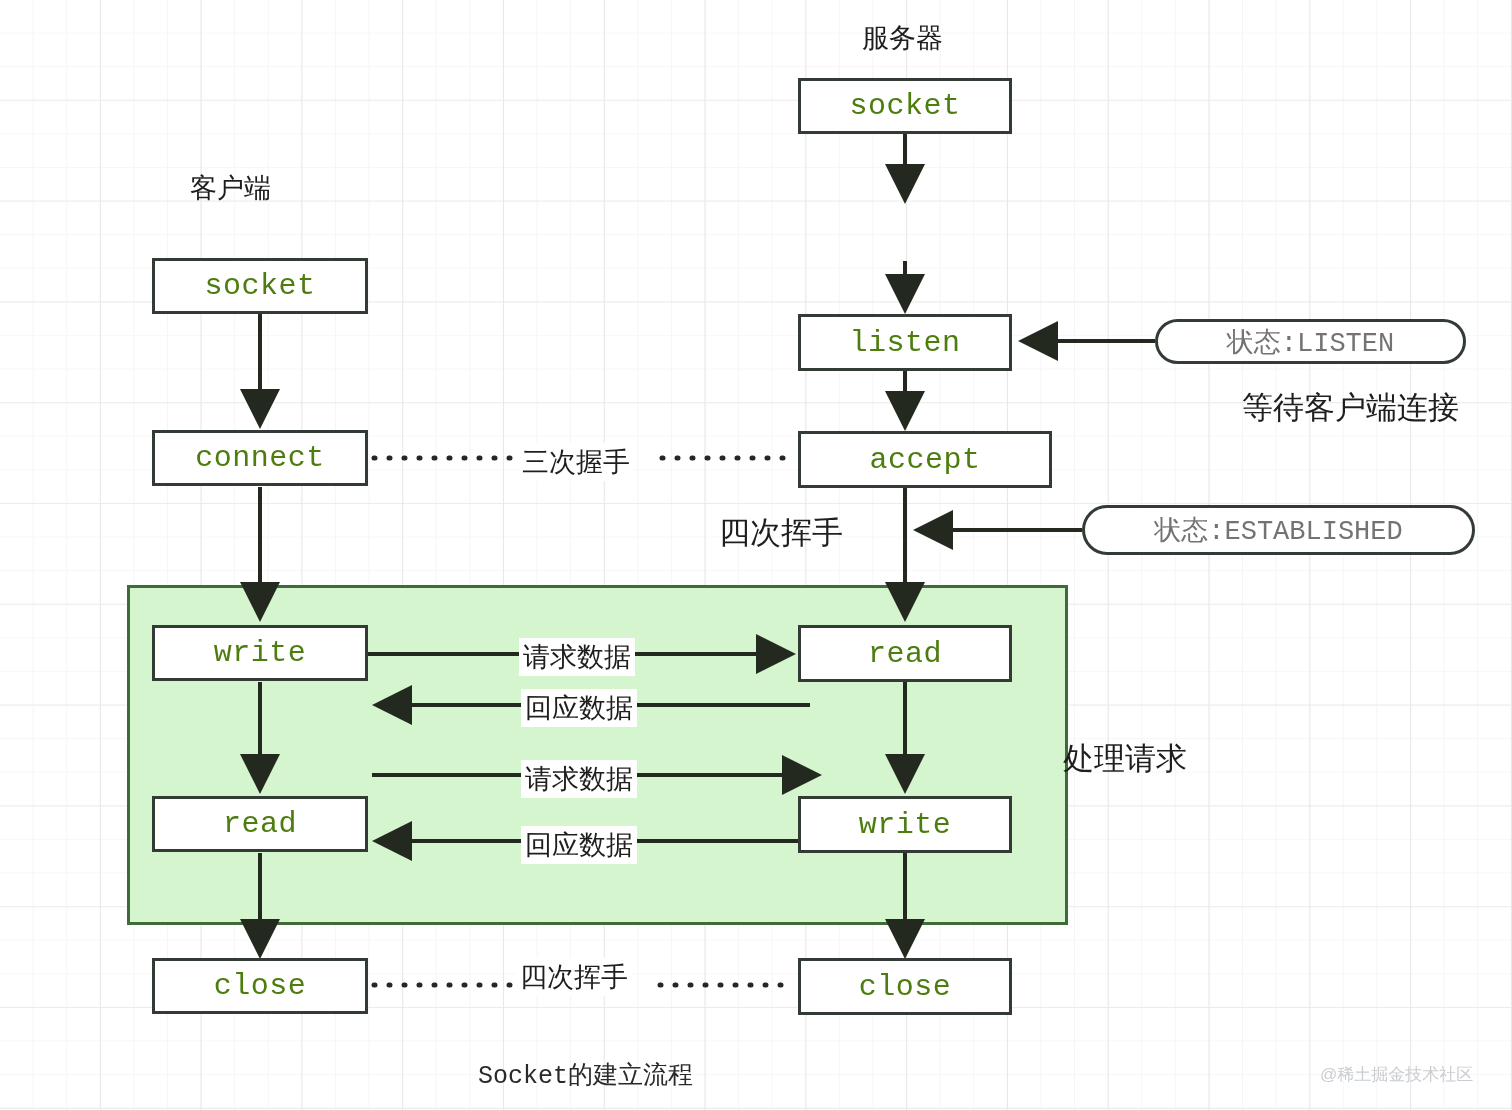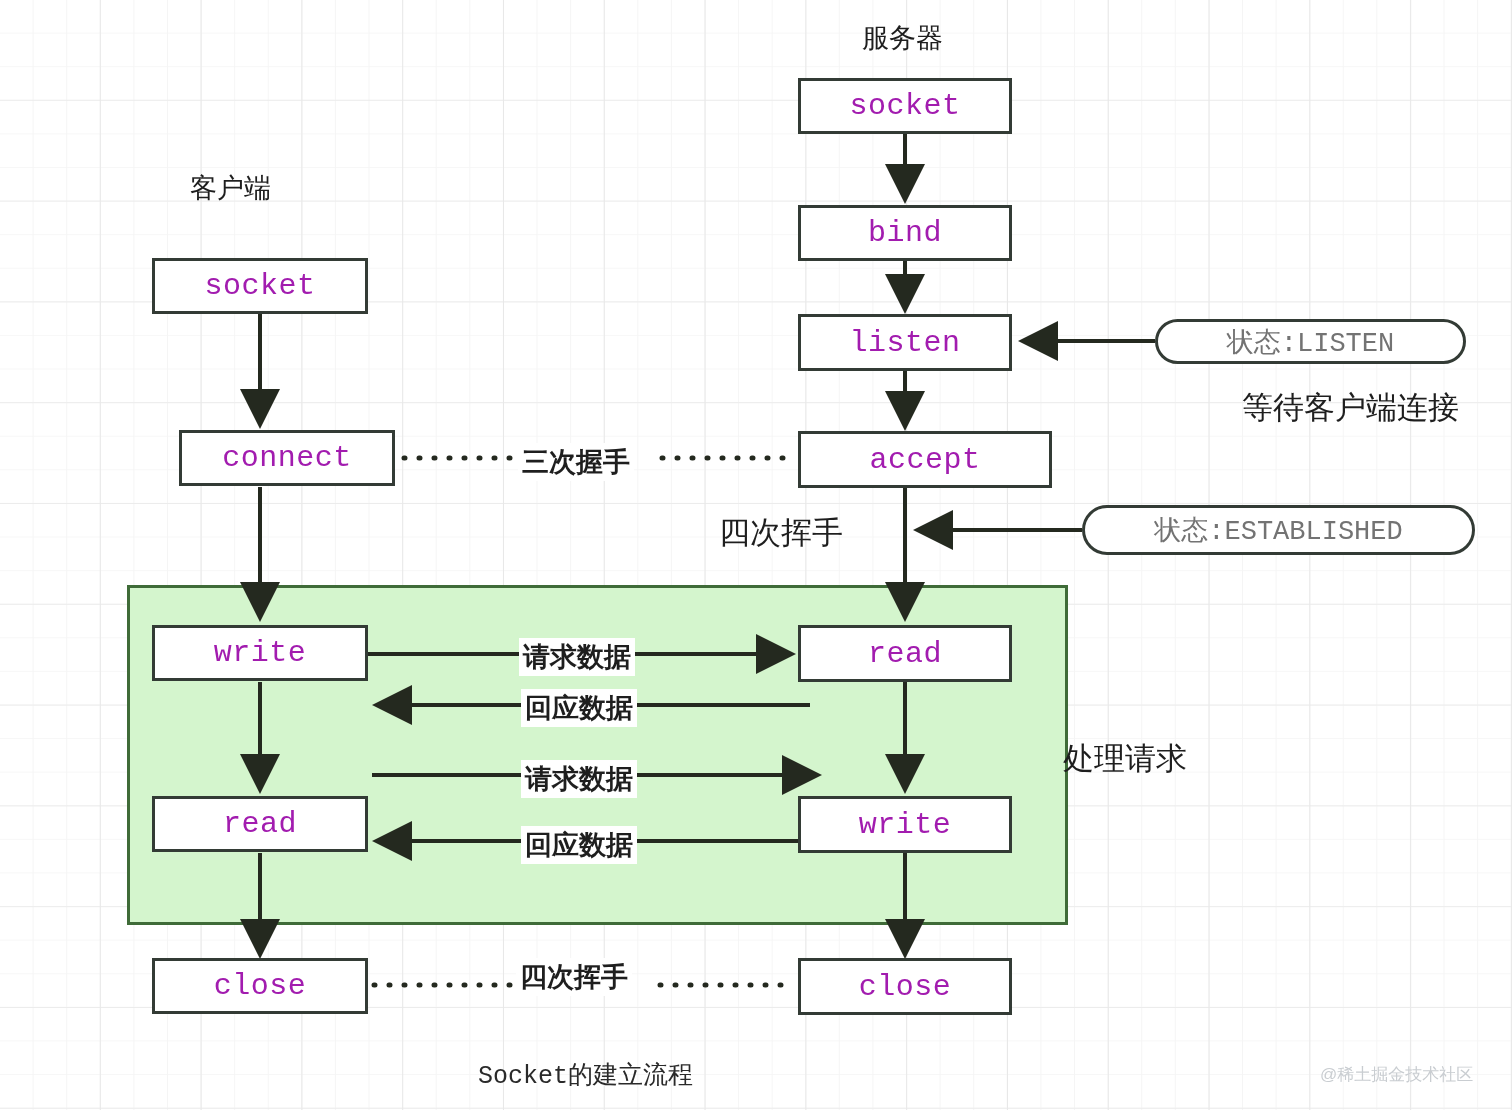--- a/index.html
+++ b/index.html
@@ -30,21 +30,21 @@
 
   
   .pbox{
     position:absolute;
     box-sizing:border-box;
     background:#ffffff;
     border:3px solid #333b35;
     display:flex;align-items:center;justify-content:center;
     font-family:"Liberation Mono", "DejaVu Sans Mono", monospace;
     font-size:30px;
-    color:#a21caf;
+    color:#4d7c0f;
     letter-spacing:0.5px;
   }
   
   .pill{
     position:absolute;
     box-sizing:border-box;
     background:#ffffff;
     border:3px solid #333b35;
     border-radius:28px;
     display:flex;align-items:center;justify-content:center;
@@ -65,21 +65,20 @@
     color:#1e1e1e;
     white-space:nowrap;
     font-family:"Liberation Sans", sans-serif;
   }
   .lbl-head{font-size:27px;}
   .lbl-cn{font-size:31px;}
   .lbl-onpath{
     background:#ffffff;
     padding:1px 4px;
     font-size:27px;
-    font-weight:bold;
   }
   .lbl-onpath.ongreen{background:#ffffff;}
   .caption{
     position:absolute;
     font-size:25px;color:#2a2a2a;white-space:nowrap;
     font-family:"Liberation Mono","DejaVu Sans Mono",monospace;
   }
   .watermark{
     position:absolute;
     font-size:17px;color:#c9cdd1;white-space:nowrap;
@@ -127,27 +126,26 @@
       <line x1="662" y1="458" x2="795" y2="458"></line>
       <line x1="374" y1="985" x2="514" y2="985"></line>
       <line x1="660" y1="985" x2="795" y2="985"></line>
     </g>
   </svg>
 
   <div class="lbl lbl-head" style="left:190px;top:170px;">客户端</div>
   <div class="lbl lbl-head" style="left:862px;top:20px;">服务器</div>
 
   <div class="pbox" style="left:152px;top:258px;width:216px;height:56px;">socket</div>
-  <div class="pbox" style="left:152px;top:430px;width:216px;height:56px;margin-left:27px;">connect</div>
+  <div class="pbox" style="left:152px;top:430px;width:216px;height:56px;">connect</div>
   <div class="pbox" style="left:152px;top:625px;width:216px;height:56px;">write</div>
   <div class="pbox" style="left:152px;top:796px;width:216px;height:56px;">read</div>
   <div class="pbox" style="left:152px;top:958px;width:216px;height:56px;">close</div>
 
   <div class="pbox" style="left:798px;top:78px;width:214px;height:56px;">socket</div>
-  <div class="pbox" style="left:798px;top:205px;width:214px;height:56px;">bind</div>
   <div class="pbox" style="left:798px;top:314px;width:214px;height:57px;">listen</div>
   <div class="pbox" style="left:798px;top:431px;width:254px;height:57px;">accept</div>
   <div class="pbox" style="left:798px;top:625px;width:214px;height:57px;">read</div>
   <div class="pbox" style="left:798px;top:796px;width:214px;height:57px;">write</div>
   <div class="pbox" style="left:798px;top:958px;width:214px;height:57px;">close</div>
 
   <div class="pill" style="left:1155px;top:319px;width:311px;height:45px;">状态:LISTEN</div>
   <div class="pill" style="left:1082px;top:505px;width:393px;height:50px;">状态:ESTABLISHED</div>
 
   <div class="lbl lbl-cn" style="left:1242px;top:387px;">等待客户端连接</div>

